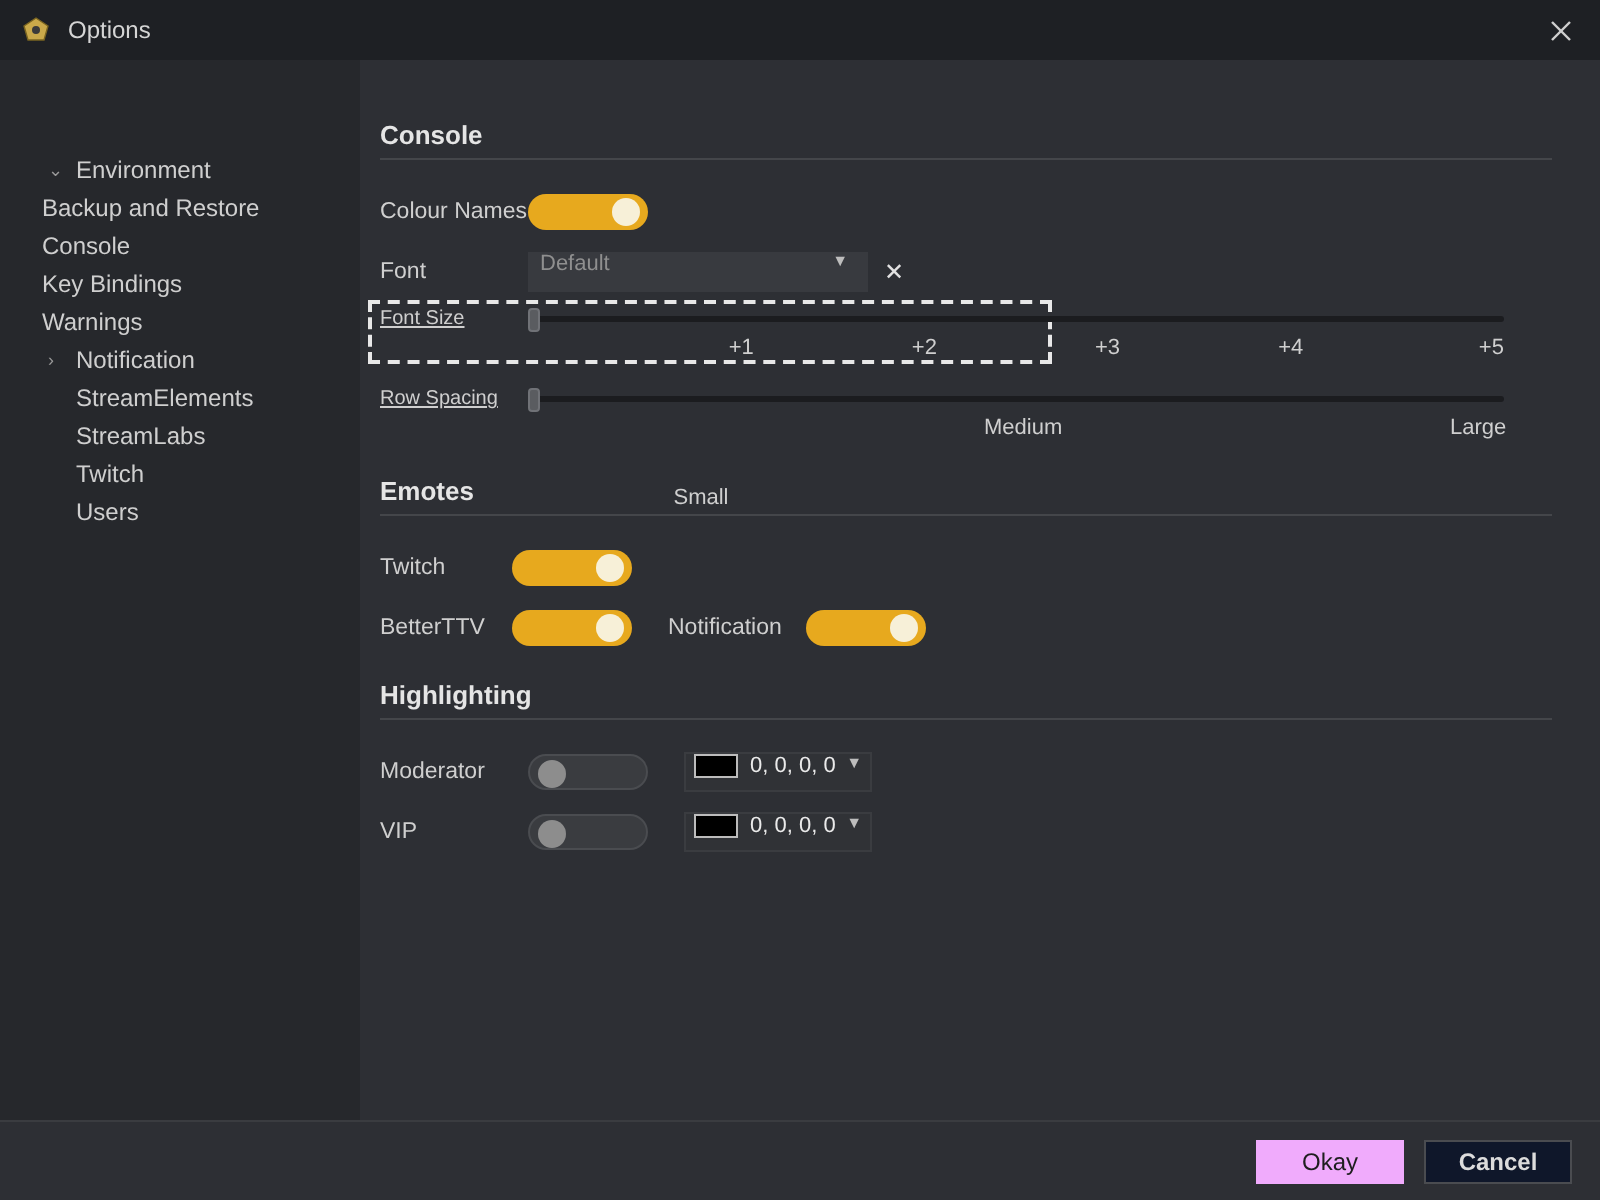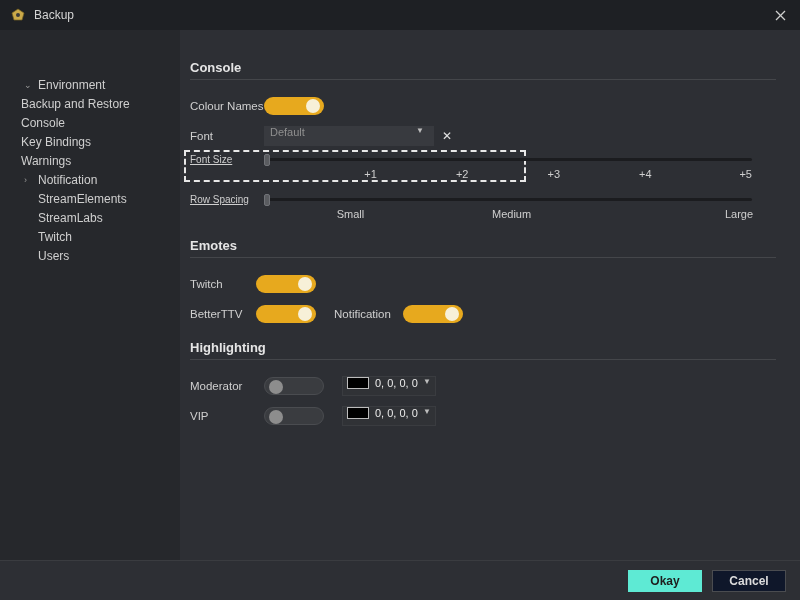--- a/index.html
+++ b/index.html
@@ -140,21 +140,21 @@
     position:absolute; top: 2px;
     width: 6px; height: 12px;
     background:#5a5c60; border:1px solid #707277; border-radius:2px;
   }
   .ticks {
     position:absolute; top: 16px; left:0; right:24px;
     display:flex; justify-content:space-between;
     font-size: 11px; color:#cfcfcf;
   }
   .ticks span { width: 30px; text-align:center; }
-  .ticks span:first-child { text-align:left; }
+  .ticks span:first-child { text-align:left;margin-top:35px; }
   .ticks span:last-child { text-align:right; }
 
   .highlight-box {
     position:absolute;
     border: 2px dashed #e8e8e8;
     pointer-events:none;
   }
 
   
   .color-picker {
@@ -190,34 +190,34 @@
     display:flex; justify-content:flex-end; align-items:center;
     padding: 0 14px;
     gap: 10px;
   }
   .btn {
     width: 74px; height: 22px;
     display:flex; align-items:center; justify-content:center;
     font-size:12px; cursor:pointer;
     border:1px solid transparent;
   }
-  .btn.primary { background:#5eead4; color:#1e1e1e;font-weight:bold; }
+  .btn.primary { background:#f0abfc; color:#1e1e1e; }
   .btn.secondary { background:#0f172a; color:#dcdcdc; border-color:#4a4c50;font-weight:bold;}
 </style>
 </head>
 <body>
 
 <div class="titlebar">
   <span class="app-icon">
     <svg width="14" height="14" viewBox="0 0 14 14">
       <polygon points="7,1 13,5 11,12 3,12 1,5" fill="#caa94a" stroke="#7a6420" stroke-width="0.7"></polygon>
       <circle cx="7" cy="7" r="2" fill="#3a3a3a"></circle>
     </svg>
   </span>
-  <span class="title">Backup</span>
+  <span class="title">Options</span>
   <div class="close">
     <svg width="11" height="11" viewBox="0 0 11 11">
         <line x1="1" y1="1" x2="10" y2="10" stroke="#cfcfcf" stroke-width="1.2"></line>
         <line x1="10" y1="1" x2="1" y2="10" stroke="#cfcfcf" stroke-width="1.2"></line>
       </svg>
   </div>
 </div>
 
 <div class="body">
   <div class="sidebar">

